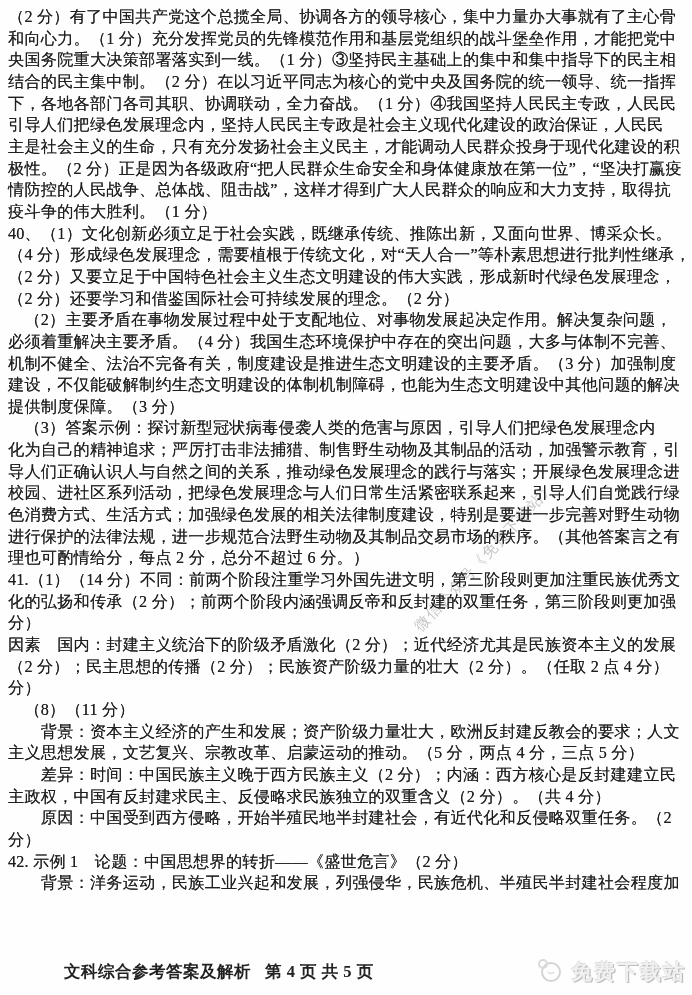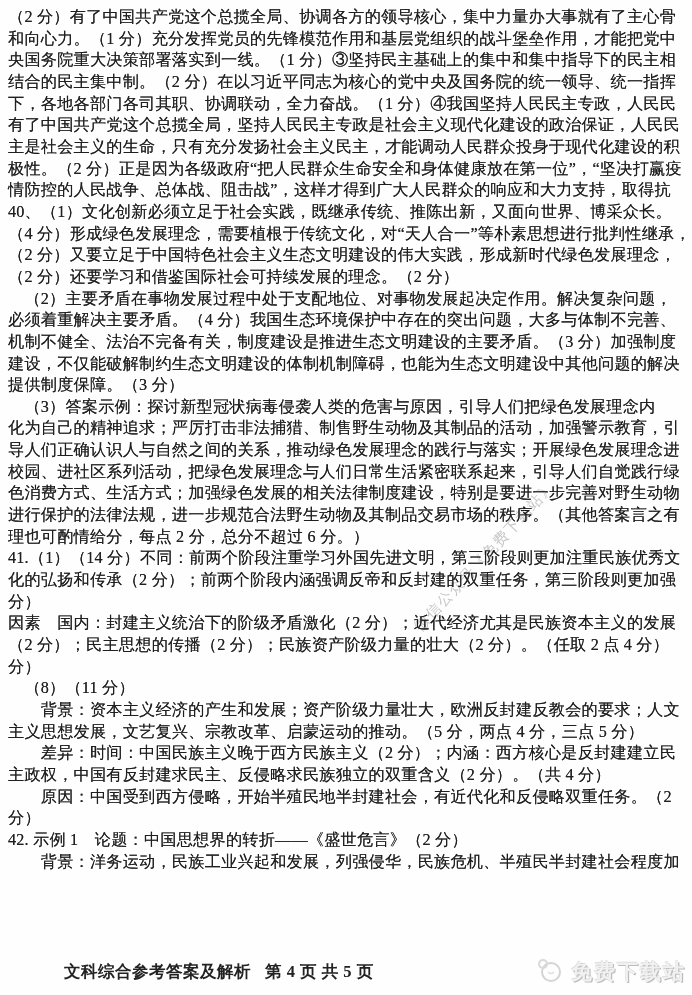--- a/index.html
+++ b/index.html
@@ -77,24 +77,25 @@
 <body>
 
 <div class="page">
 
   <div class="content">
     <div class="text-line">（2 分）有了中国共产党这个总揽全局、协调各方的领导核心，集中力量办大事就有了主心骨</div>
     <div class="text-line">和向心力。（1 分）充分发挥党员的先锋模范作用和基层党组织的战斗堡垒作用，才能把党中</div>
     <div class="text-line">央国务院重大决策部署落实到一线。（1 分）③坚持民主基础上的集中和集中指导下的民主相</div>
     <div class="text-line">结合的民主集中制。（2 分）在以习近平同志为核心的党中央及国务院的统一领导、统一指挥</div>
     <div class="text-line">下，各地各部门各司其职、协调联动，全力奋战。（1 分）④我国坚持人民民主专政，人民民</div>
-    <div class="text-line">有了中国共产党这个总揽全局，坚持人民民主专政是社会主义现代化建设的政治保证，人民民</div>
+    <div class="text-line">引导人们把绿色发展理念内，坚持人民民主专政是社会主义现代化建设的政治保证，人民民</div>
     <div class="text-line">主是社会主义的生命，只有充分发扬社会主义民主，才能调动人民群众投身于现代化建设的积</div>
     <div class="text-line">极性。（2 分）正是因为各级政府“把人民群众生命安全和身体健康放在第一位”，“坚决打赢疫</div>
     <div class="text-line">情防控的人民战争、总体战、阻击战”，这样才得到广大人民群众的响应和大力支持，取得抗</div>
+    <div class="text-line">疫斗争的伟大胜利。（1 分）</div>
     <div class="text-line">40、（1）文化创新必须立足于社会实践，既继承传统、推陈出新，又面向世界、博采众长。</div>
     <div class="text-line">（4 分）形成绿色发展理念，需要植根于传统文化，对“天人合一”等朴素思想进行批判性继承，</div>
     <div class="text-line">（2 分）又要立足于中国特色社会主义生态文明建设的伟大实践，形成新时代绿色发展理念，</div>
     <div class="text-line">（2 分）还要学习和借鉴国际社会可持续发展的理念。（2 分）</div>
     <div class="text-line">　（2）主要矛盾在事物发展过程中处于支配地位、对事物发展起决定作用。解决复杂问题，</div>
     <div class="text-line">必须着重解决主要矛盾。（4 分）我国生态环境保护中存在的突出问题，大多与体制不完善、</div>
     <div class="text-line">机制不健全、法治不完备有关，制度建设是推进生态文明建设的主要矛盾。（3 分）加强制度</div>
     <div class="text-line">建设，不仅能破解制约生态文明建设的体制机制障碍，也能为生态文明建设中其他问题的解决</div>
     <div class="text-line">提供制度保障。（3 分）</div>
     <div class="text-line">　（3）答案示例：探讨新型冠状病毒侵袭人类的危害与原因，引导人们把绿色发展理念内</div>

